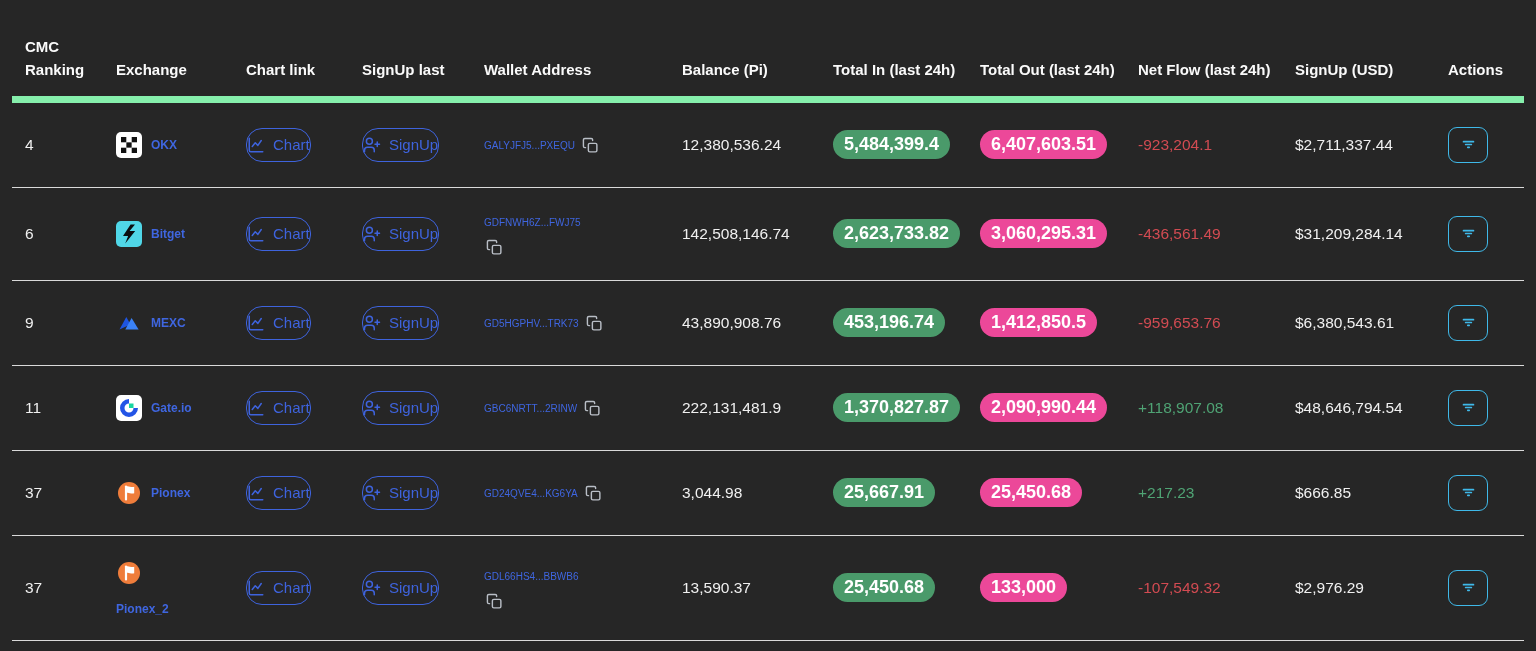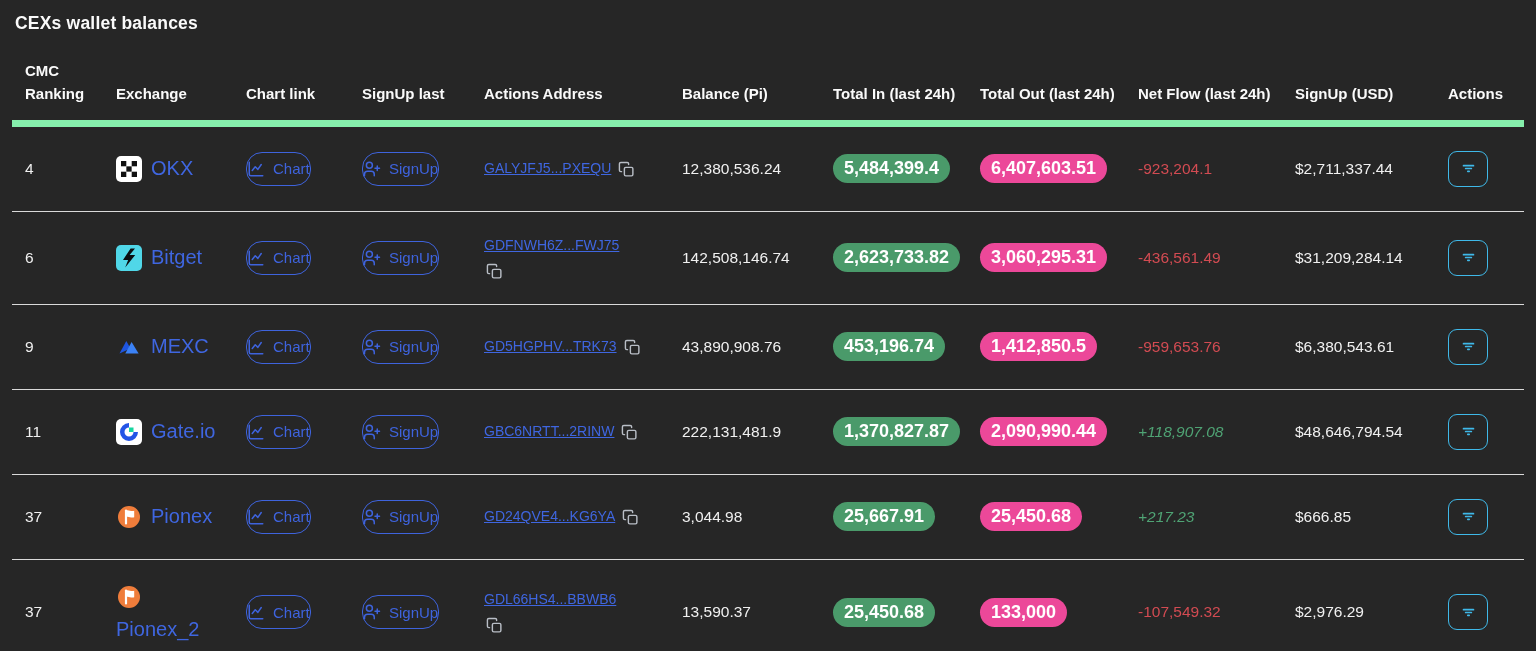--- a/index.html
+++ b/index.html
@@ -22,55 +22,54 @@
     text-align: left; font-size: 15px; font-weight: 700; color: #fafafa;
     vertical-align: bottom; padding: 0 10px 14px 0; line-height: 1.55;
     border-bottom: 7px solid #86efac;
   }
   tbody td {
     padding: 24px 10px 24px 0; font-size: 15.5px; vertical-align: middle;
     border-bottom: 1px solid #d9d9d9; color: #f0f0f0;
   }
   th:first-child, td:first-child { padding-left: 13px; }
   .link { color: #3f66e0; text-decoration: none; cursor: pointer; }
-  .exchange { display: flex; align-items: center; gap: 9px; font-size: 20px; }
-  .wrap-name .exchange { flex-direction: column; align-items: flex-start; gap: 8px; }
+  .exchange { display: flex; align-items: center; gap: 9px; font-size: 12px; font-weight: bold; }
+  .wrap-name .exchange { flex-direction: column; align-items: flex-start; gap: 16px; }
   .logo { width: 26px; height: 26px; display: block; flex: 0 0 auto; }
   .btn {
     display: inline-flex; align-items: center; gap: 8px;
     padding: 7px 0; border: 1px solid #3e63dd; border-radius: 16px;
     background: transparent; color: #3e63dd; font-size: 15px;
     font-family: inherit; cursor: pointer; white-space: nowrap;
   }
   .icn { display: inline-flex; align-items: center; }
-  .addr { font-size: 14px; text-decoration: underline; }
+  .addr { font-size: 10px; }
   .copy-btn {
     background: none; border: 0; padding: 0; margin-left: 7px;
     color: #b9bec6; cursor: pointer; vertical-align: middle; line-height: 0;
   }
   .wrap-copy .copy-btn { display: block; margin: 9px 0 0 2px; }
   .badge {
     display: inline-block; padding: 4px 11px; border-radius: 999px;
     font-size: 18px; font-weight: 700; color: #fff; white-space: nowrap;
   }
   .badge.green { background: #4a9a6a; }
   .badge.red   { background: #ec4899; }
   .neg { color: #d24b52; }
-  .pos { color: #4fa374; font-style: italic; }
+  .pos { color: #4fa374; }
   .actions-btn {
     width: 40px; height: 36px; border: 1px solid #3fb9e9; border-radius: 9px;
     background: transparent; display: inline-flex; align-items: center;
     justify-content: center; cursor: pointer;
   }
 </style>
 </head>
 <body>
 
 <div class="page">
-  <div class="title">CEXs wallet balances</div>
 
   <table>
     <colgroup>
       <col style="width:104px">
         <col style="width:130px">
         <col style="width:116px">
       <col style="width:122px">
         <col style="width:198px">
         <col style="width:151px">
       <col style="width:147px">
@@ -78,21 +77,21 @@
         <col style="width:157px">
       <col style="width:153px">
         <col style="width:76px">
     </colgroup>
     <thead>
       <tr>
         <th>CMC Ranking</th>
         <th>Exchange</th>
         <th>Chart link</th>
         <th>SignUp last</th>
-        <th>Actions Address</th>
+        <th>Wallet Address</th>
         <th>Balance (Pi)</th>
         <th>Total In (last 24h)</th>
         <th>Total Out (last 24h)</th>
         <th>Net Flow (last 24h)</th>
         <th>SignUp (USD)</th>
         <th>Actions</th>
       </tr>
     </thead>
     <tbody>
         <tr class="">

